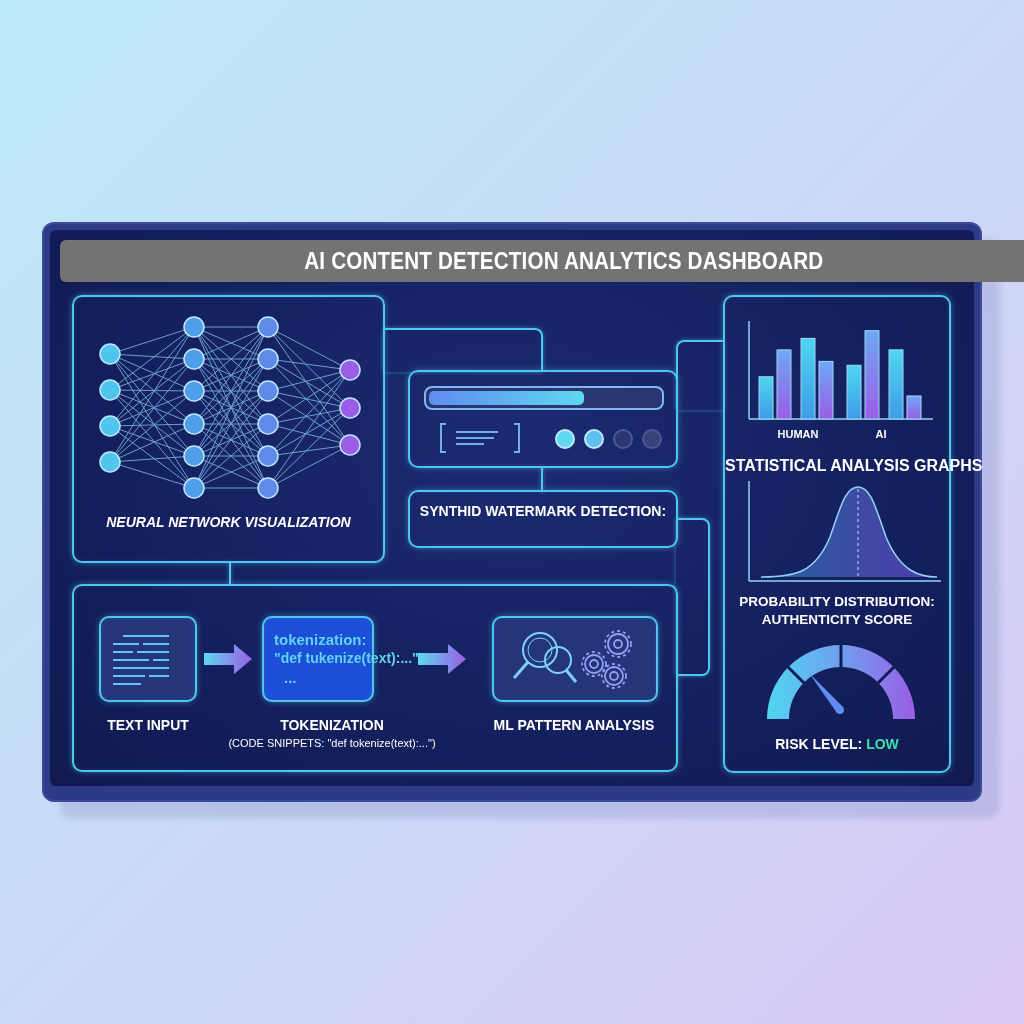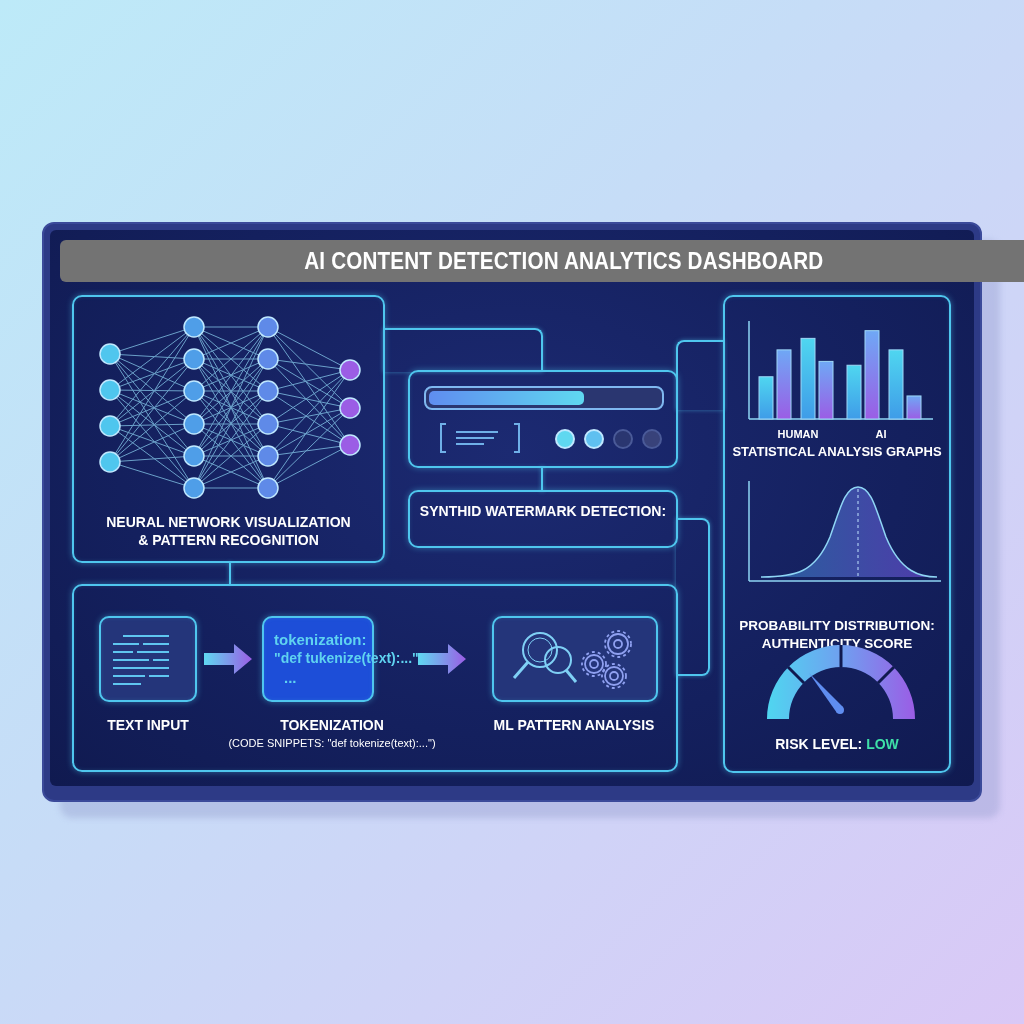--- a/index.html
+++ b/index.html
@@ -168,23 +168,22 @@
         <circle cx="194" cy="62" r="10" fill="#5f8ae8" stroke="#bfe8ff" stroke-width="1.5"></circle>
         <circle cx="194" cy="94" r="10" fill="#5f8ae8" stroke="#bfe8ff" stroke-width="1.5"></circle>
         <circle cx="194" cy="127" r="10" fill="#5f8ae8" stroke="#bfe8ff" stroke-width="1.5"></circle>
         <circle cx="194" cy="159" r="10" fill="#5f8ae8" stroke="#bfe8ff" stroke-width="1.5"></circle>
         <circle cx="194" cy="191" r="10" fill="#5f8ae8" stroke="#bfe8ff" stroke-width="1.5"></circle>
         <circle cx="276" cy="73" r="10" fill="#9b5de5" stroke="#bfe8ff" stroke-width="1.5"></circle>
         <circle cx="276" cy="111" r="10" fill="#9b5de5" stroke="#bfe8ff" stroke-width="1.5"></circle>
         <circle cx="276" cy="148" r="10" fill="#9b5de5" stroke="#bfe8ff" stroke-width="1.5"></circle>
       </g>
   </svg>
-  <div class="label" style="left:0; width:309px; top:216px;">
+  <div class="label" style="left:0; width:309px; top:216px;font-style:italic;">
     <span>NEURAL NETWORK VISUALIZATION</span>
-    <span>&amp; PATTERN RECOGNITION</span>
   </div>
 </div>
 
 <div class="panel" style="left:408px; top:370px; width:270px; height:98px;">
   <div style="position:absolute; left:14px; top:14px; width:240px; height:24px; border:2px solid #7fb8f0; border-radius:8px; background:#2a3670;">
     <div style="position:absolute; left:3px; top:3px; width:155px; height:14px; border-radius:5px; background:linear-gradient(90deg,#5f8df0,#5fd8f0);"></div>
   </div>
   <svg width="90" height="34" style="left:28px; top:50px;">
     <path d="M8 2 H3 V30 H8" stroke="#6fb0e8" stroke-width="2" fill="none"></path>
     <path d="M76 2 H81 V30 H76" stroke="#6fb0e8" stroke-width="2" fill="none"></path>
@@ -299,36 +298,36 @@
         <rect x="56" y="21.36" width="14" height="80.64" fill="url(#barA)" stroke="#9fd8f8" stroke-width="1"></rect>
         <rect x="74" y="44.400000000000006" width="14" height="57.599999999999994" fill="url(#barB)" stroke="#9fd8f8" stroke-width="1"></rect>
         <rect x="102" y="48.24" width="14" height="53.76" fill="url(#barA)" stroke="#9fd8f8" stroke-width="1"></rect>
         <rect x="120" y="13.680000000000007" width="14" height="88.32" fill="url(#barB)" stroke="#9fd8f8" stroke-width="1"></rect>
         <rect x="144" y="32.879999999999995" width="14" height="69.12" fill="url(#barA)" stroke="#9fd8f8" stroke-width="1"></rect>
         <rect x="162" y="78.96000000000001" width="14" height="23.04" fill="url(#barB)" stroke="#9fd8f8" stroke-width="1"></rect>
       </g>
   </svg>
   <div class="label" style="left:38px; width:70px; top:128px; font-size:11px;">HUMAN</div>
   <div class="label" style="left:126px; width:60px; top:128px; font-size:11px;">AI</div>
-  <div class="label" style="left:0; width:224px; top:146px; font-size:13px;">STATISTICAL ANALYSIS GRAPHS</div>
+  <div class="label" style="left:0; width:224px; top:160px; font-size:16px;">STATISTICAL ANALYSIS GRAPHS</div>
 
   <svg width="200" height="110" style="left:20px; top:180px;">
     <defs>
       <linearGradient id="bellG" x1="0" x2="1">
           <stop offset="0" stop-color="#2a6ca8"></stop>
           <stop offset="1" stop-color="#5a3fb8"></stop>
         </linearGradient>
     </defs>
     <line x1="4" y1="4" x2="4" y2="104" stroke="#8fd6f5" stroke-width="1.5"></line>
     <line x1="4" y1="104" x2="196" y2="104" stroke="#8fd6f5" stroke-width="1.5"></line>
     <path d="M16 100 C50 100 70 96 85 60 C95 32 100 10 113 10 C126 10 131 32 141 60 C156 96 176 100 192 100 Z" fill="url(#bellG)" opacity="0.85"></path>
     <path d="M16 100 C50 100 70 96 85 60 C95 32 100 10 113 10 C126 10 131 32 141 60 C156 96 176 100 192 100" stroke="#8fd6f5" stroke-width="1.5" fill="none"></path>
     <line x1="113" y1="12" x2="113" y2="102" stroke="#bfe4ff" stroke-width="1" stroke-dasharray="3 3"></line>
   </svg>
-  <div class="label" style="left:0; width:224px; top:296px; font-size:13.5px;margin-top:24px;">
+  <div class="label" style="left:0; width:224px; top:296px; font-size:13.5px;">
     <span>PROBABILITY DISTRIBUTION:</span>
     <span>AUTHENTICITY SCORE</span>
   </div>
 
   <svg width="160" height="80" style="left:36px; top:346px;">
     <defs>
       <linearGradient id="gaugeG" x1="0" x2="1">
           <stop offset="0" stop-color="#4fd6f0"></stop>
           <stop offset="0.5" stop-color="#6fa0f0"></stop>
           <stop offset="1" stop-color="#9b5de5"></stop>

